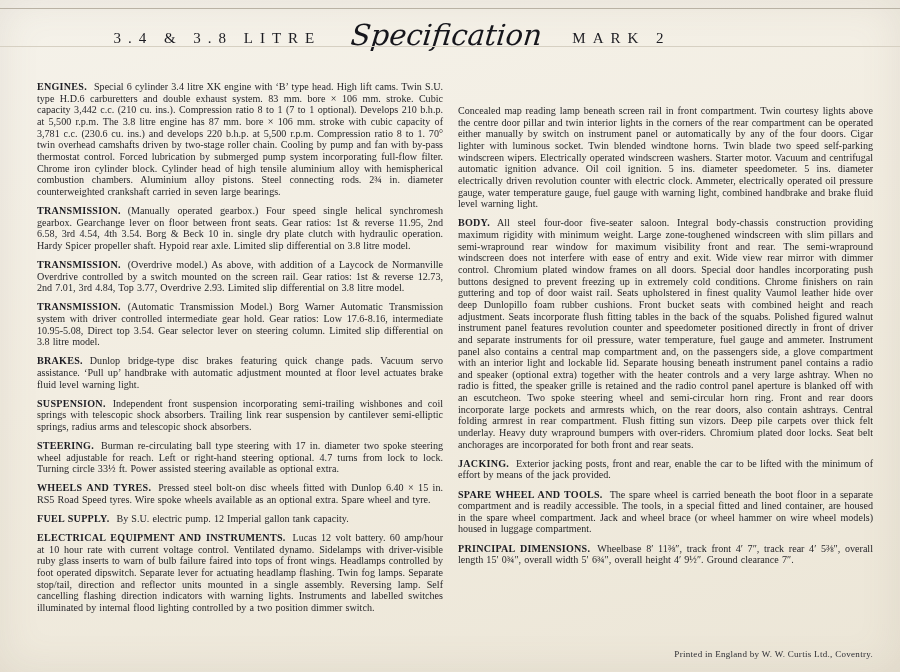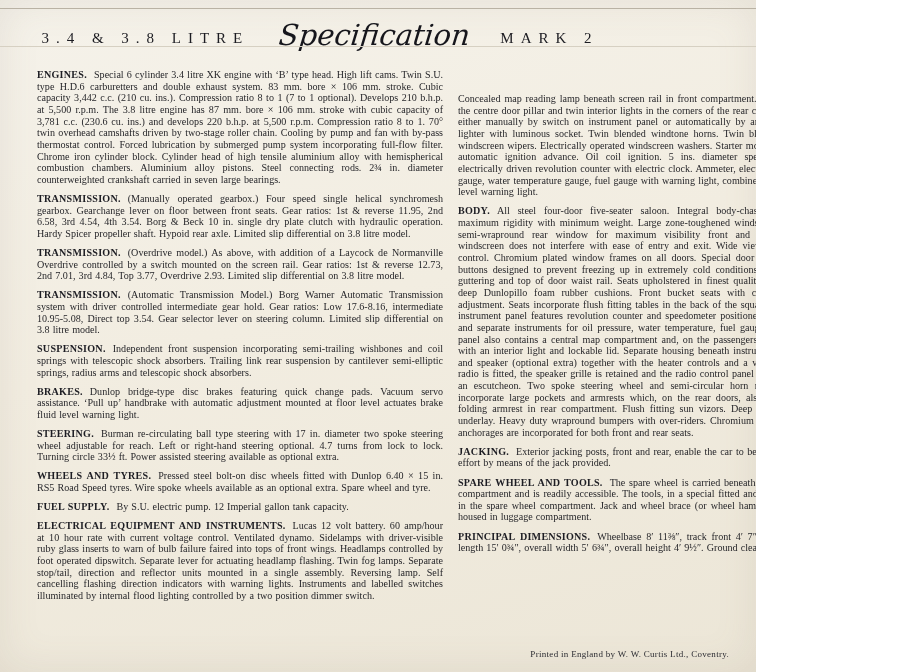--- a/index.html
+++ b/index.html
@@ -1,18 +1,18 @@
 <!DOCTYPE html>
 <html style="--ink: #26262a; --rule: #b9b2a4;"><head>
 <meta charset="utf-8">
 <style>
   html,body { margin:0; padding:0; }
   .page {
     position:relative;
-    width:756px; height:672px;
+    width:900px; height:672px;
     background:linear-gradient(165deg, #f5f2ea 0%, #f2ede1 45%, #ece6d7 100%);
     box-shadow:inset 0 0 40px rgba(120,110,90,0.12);
     font-family:"Liberation Serif", serif;
     color:var(--ink, #26262a);
     overflow:hidden;
   }
   .rule-top {
     position:absolute; top:8px; left:0; right:0; height:1px;
     background:var(--rule, #b9b2a4);
   }
@@ -28,21 +28,21 @@
   .title-plain {
     font-size:15px; letter-spacing:7px; font-weight:400; color:#1c1c22;
     white-space:nowrap;
   }
   .title-script {
     font-family:"DejaVu Serif", serif; font-style:italic; font-weight:400;
     font-size:29px; color:#16161c; transform:skewX(-6deg);
     white-space:nowrap; position:relative; top:2px;
   }
   main.cols {
-    position:absolute; top:69px; left:37px;
+    position:absolute; top:81px; left:37px;
     display:flex; gap:15px;
   }
   .col { text-align:justify; font-size:10.1px; line-height:11.65px; word-spacing:0.06em; }
   .col-left  { width:406px; }
   .col-right { width:415px;margin-top:24px; }
   p.section { margin:0 0 7.4px 0; }
   .head { font-weight:bold; letter-spacing:0.25px; margin-right:7px; color:#1d1d23; }
   footer.printline {
     position:absolute; right:27px; bottom:13px;
     font-size:9px; letter-spacing:0.3px; color:#2c2c32;
@@ -59,22 +59,22 @@
     <span class="title-plain">MARK 2</span>
   </header>
   <div class="rule-under"></div>
 
   <main class="cols">
     <div class="col col-left" id="col-left">
         <p class="section"><b class="head">ENGINES.</b><span>Special 6 cylinder 3.4 litre XK engine with ‘B’ type head. High lift cams. Twin S.U. type H.D.6 carburetters and double exhaust system. 83 mm. bore × 106 mm. stroke. Cubic capacity 3,442 c.c. (210 cu. ins.). Compression ratio 8 to 1 (7 to 1 optional). Develops 210 b.h.p. at 5,500 r.p.m. The 3.8 litre engine has 87 mm. bore × 106 mm. stroke with cubic capacity of 3,781 c.c. (230.6 cu. ins.) and develops 220 b.h.p. at 5,500 r.p.m. Compression ratio 8 to 1. 70° twin overhead camshafts driven by two-stage roller chain. Cooling by pump and fan with by-pass thermostat control. Forced lubrication by submerged pump system incorporating full-flow filter. Chrome iron cylinder block. Cylinder head of high tensile aluminium alloy with hemispherical combustion chambers. Aluminium alloy pistons. Steel connecting rods. 2¾ in. diameter counterweighted crankshaft carried in seven large bearings.</span></p>
         <p class="section"><b class="head">TRANSMISSION.</b><span>(Manually operated gearbox.) Four speed single helical synchromesh gearbox. Gearchange lever on floor between front seats. Gear ratios: 1st &amp; reverse 11.95, 2nd 6.58, 3rd 4.54, 4th 3.54. Borg &amp; Beck 10 in. single dry plate clutch with hydraulic operation. Hardy Spicer propeller shaft. Hypoid rear axle. Limited slip differential on 3.8 litre model.</span></p>
         <p class="section"><b class="head">TRANSMISSION.</b><span>(Overdrive model.) As above, with addition of a Laycock de Normanville Overdrive controlled by a switch mounted on the screen rail. Gear ratios: 1st &amp; reverse 12.73, 2nd 7.01, 3rd 4.84, Top 3.77, Overdrive 2.93. Limited slip differential on 3.8 litre model.</span></p>
         <p class="section"><b class="head">TRANSMISSION.</b><span>(Automatic Transmission Model.) Borg Warner Automatic Transmission system with driver controlled intermediate gear hold. Gear ratios: Low 17.6-8.16, intermediate 10.95-5.08, Direct top 3.54. Gear selector lever on steering column. Limited slip differential on 3.8 litre model.</span></p>
+        <p class="section"><b class="head">BRAKES.</b><span>Dunlop bridge-type disc brakes featuring quick change pads. Vacuum servo assistance. ‘Pull up’ handbrake with automatic adjustment mounted at floor level actuates brake fluid level warning light.</span></p>
         <p class="section"><b class="head">SUSPENSION.</b><span>Independent front suspension incorporating semi-trailing wishbones and coil springs with telescopic shock absorbers. Trailing link rear suspension by cantilever semi-elliptic springs, radius arms and telescopic shock absorbers.</span></p>
-        <p class="section"><b class="head">BRAKES.</b><span>Dunlop bridge-type disc brakes featuring quick change pads. Vacuum servo assistance. ‘Pull up’ handbrake with automatic adjustment mounted at floor level actuates brake fluid level warning light.</span></p>
         <p class="section"><b class="head">STEERING.</b><span>Burman re-circulating ball type steering with 17 in. diameter two spoke steering wheel adjustable for reach. Left or right-hand steering optional. 4.7 turns from lock to lock. Turning circle 33½ ft. Power assisted steering available as optional extra.</span></p>
         <p class="section"><b class="head">WHEELS AND TYRES.</b><span>Pressed steel bolt-on disc wheels fitted with Dunlop 6.40 × 15 in. RS5 Road Speed tyres. Wire spoke wheels available as an optional extra. Spare wheel and tyre.</span></p>
         <p class="section"><b class="head">FUEL SUPPLY.</b><span>By S.U. electric pump. 12 Imperial gallon tank capacity.</span></p>
         <p class="section"><b class="head">ELECTRICAL EQUIPMENT AND INSTRUMENTS.</b><span>Lucas 12 volt battery. 60 amp/hour at 10 hour rate with current voltage control. Ventilated dynamo. Sidelamps with driver-visible ruby glass inserts to warn of bulb failure faired into tops of front wings. Headlamps controlled by foot operated dipswitch. Separate lever for actuating headlamp flashing. Twin fog lamps. Separate stop/tail, direction and reflector units mounted in a single assembly. Reversing lamp. Self cancelling flashing direction indicators with warning lights. Instruments and labelled switches illuminated by internal flood lighting controlled by a two position dimmer switch.</span></p>
       </div>
     <div class="col col-right" id="col-right">
         <p class="section"><span>Concealed map reading lamp beneath screen rail in front compartment. Twin courtesy lights above the centre door pillar and twin interior lights in the corners of the rear compartment can be operated either manually by switch on instrument panel or automatically by any of the four doors. Cigar lighter with luminous socket. Twin blended windtone horns. Twin blade two speed self-parking windscreen wipers. Electrically operated windscreen washers. Starter motor. Vacuum and centrifugal automatic ignition advance. Oil coil ignition. 5 ins. diameter speedometer. 5 ins. diameter electrically driven revolution counter with electric clock. Ammeter, electrically operated oil pressure gauge, water temperature gauge, fuel gauge with warning light, combined handbrake and brake fluid level warning light.</span></p>
         <p class="section"><b class="head">BODY.</b><span>All steel four-door five-seater saloon. Integral body-chassis construction providing maximum rigidity with minimum weight. Large zone-toughened windscreen with slim pillars and semi-wrapround rear window for maximum visibility front and rear. The semi-wrapround windscreen does not interfere with ease of entry and exit. Wide view rear mirror with dimmer control. Chromium plated window frames on all doors. Special door handles incorporating push buttons designed to prevent freezing up in extremely cold conditions. Chrome finishers on rain guttering and top of door waist rail. Seats upholstered in finest quality Vaumol leather hide over deep Dunlopillo foam rubber cushions. Front bucket seats with combined height and reach adjustment. Seats incorporate flush fitting tables in the back of the squabs. Polished figured walnut instrument panel features revolution counter and speedometer positioned directly in front of driver and separate instruments for oil pressure, water temperature, fuel gauge and ammeter. Instrument panel also contains a central map compartment and, on the passengers side, a glove compartment with an interior light and lockable lid. Separate housing beneath instrument panel contains a radio and speaker (optional extra) together with the heater controls and a very large ashtray. When no radio is fitted, the speaker grille is retained and the radio control panel aperture is blanked off with an escutcheon. Two spoke steering wheel and semi-circular horn ring. Front and rear doors incorporate large pockets and armrests which, on the rear doors, also contain ashtrays. Central folding armrest in rear compartment. Flush fitting sun vizors. Deep pile carpets over thick felt underlay. Heavy duty wrapround bumpers with over-riders. Chromium plated door locks. Seat belt anchorages are incorporated for both front and rear seats.</span></p>
         <p class="section"><b class="head">JACKING.</b><span>Exterior jacking posts, front and rear, enable the car to be lifted with the minimum of effort by means of the jack provided.</span></p>
         <p class="section"><b class="head">SPARE WHEEL AND TOOLS.</b><span>The spare wheel is carried beneath the boot floor in a separate compartment and is readily accessible. The tools, in a special fitted and lined container, are housed in the spare wheel compartment. Jack and wheel brace (or wheel hammer on wire wheel models) housed in luggage compartment.</span></p>

